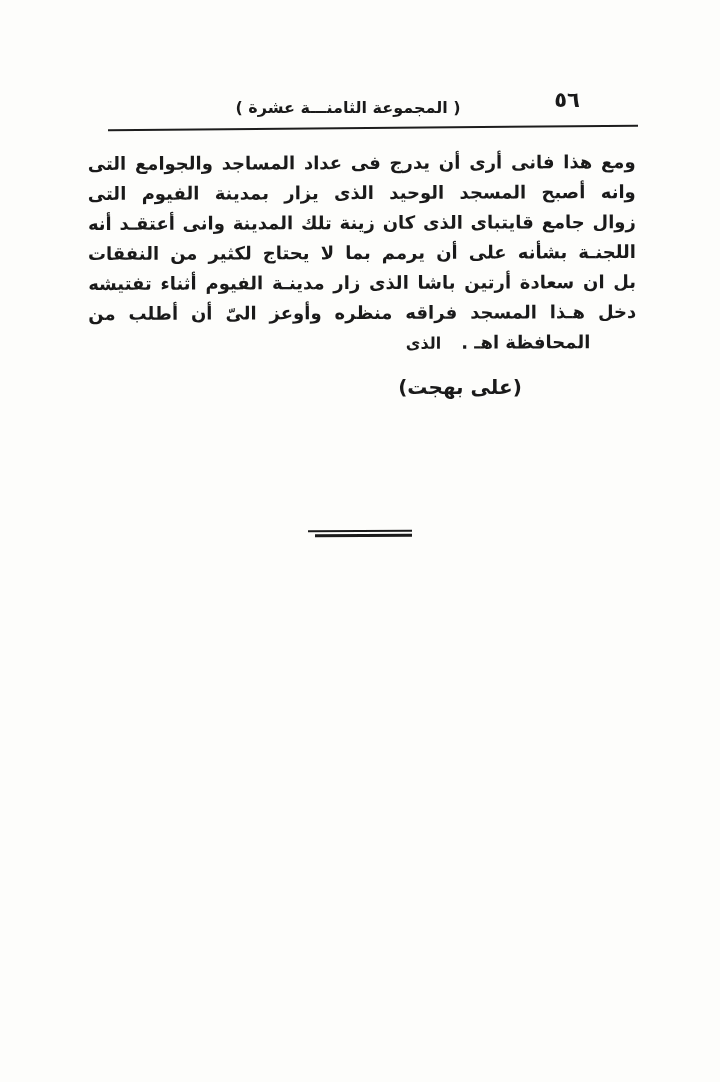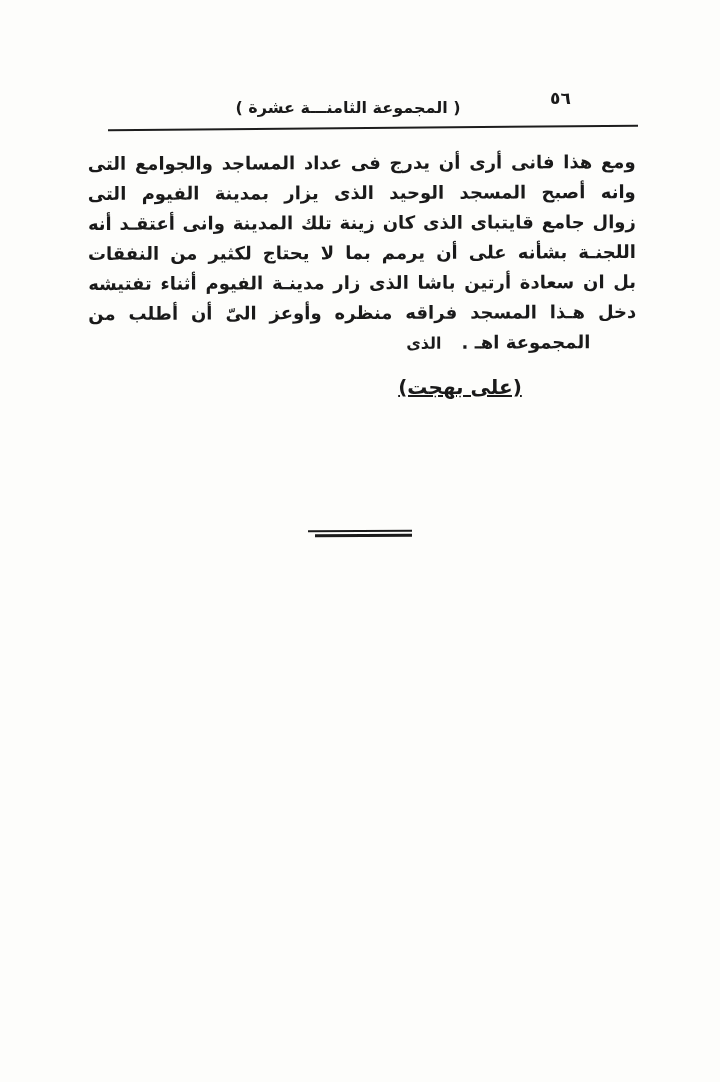--- a/index.html
+++ b/index.html
@@ -13,21 +13,21 @@
   }
   
   .hdr-title{
     position:absolute;top:98px;left:224px;width:248px;
     text-align:center;direction:rtl;
     font-size:16px;font-weight:bold;
     letter-spacing:0;
   }
   .page-num{
     position:absolute;top:88px;left:550px;width:34px;
-    font-size:17px;font-weight:bold;text-align:left;
+    font-size:21px;font-weight:bold;text-align:center;
   }
   .hdr-rule{
     position:absolute;top:127px;left:108px;width:530px;height:2px;
     background:#1d1d1d;transform:rotate(-0.5deg);
   }
   
   .body-text{
     position:absolute;top:148px;left:88px;width:548px;
     direction:rtl;
     font-size:18px;font-weight:bold;line-height:30px;
@@ -40,21 +40,21 @@
     word-spacing:1px;
   }
   .line-final{
     text-align:right;height:30px;padding-right:46px;
   }
   .gap{display:inline-block;width:20px;}
   .note{font-size:16px;}
   .signature{
     position:absolute;top:375px;left:398px;width:124px;
     text-align:center;direction:rtl;
-    font-size:20px;font-weight:bold;text-decoration:underline;
+    font-size:20px;font-weight:bold;
   }
   
   .sec-rule-1{
     position:absolute;top:530px;left:308px;width:104px;height:2px;
     background:#1b1b1b;transform:rotate(-0.4deg);
   }
   .sec-rule-2{
     position:absolute;top:534px;left:315px;width:97px;height:2.5px;
     background:#1b1b1b;transform:rotate(-0.4deg);
   }
@@ -71,21 +71,21 @@
   <div class="hdr-rule"></div>
 
   <div class="body-text">
     <div class="line">ومع هذا فانى أرى أن يدرج فى عداد المساجد والجوامع التى تحت نظر اللجنة خصوصا</div>
     <div class="line">وانه أصبح المسجد الوحيد الذى يزار بمدينة الفيوم التى يقصدها الـكثير من السياح بعـد</div>
     <div class="line">زوال جامع قايتباى الذى كان زينة تلك المدينة وانى أعتقـد أنه يضحى جميـلا لو عنيت</div>
     <div class="line">اللجنـة بشأنه على أن يرمم بما لا يحتاج لكثير من النفقات وليس هذا رأيى أنا وحدى</div>
     <div class="line">بل ان سعادة أرتين باشا الذى زار مدينـة الفيوم أثناء تفتيشه على مدارس الوجه القبلى</div>
     <div class="line">دخل هـذا المسجد فراقه منظره وأوعز الىّ أن أطلب من اللجنة المحافظة على هذا الأثر</div>
     <div class="line-final">
-      <span>المجموعة اهـ .</span><span class="gap"></span><span class="note">الذى</span>
+      <span>المحافظة اهـ .</span><span class="gap"></span><span class="note">الذى</span>
     </div>
   </div>
 
   <div class="signature">(على بهجت)</div>
 
   <div class="sec-rule-1"></div>
   <div class="sec-rule-2"></div>
 
 </div>
 

